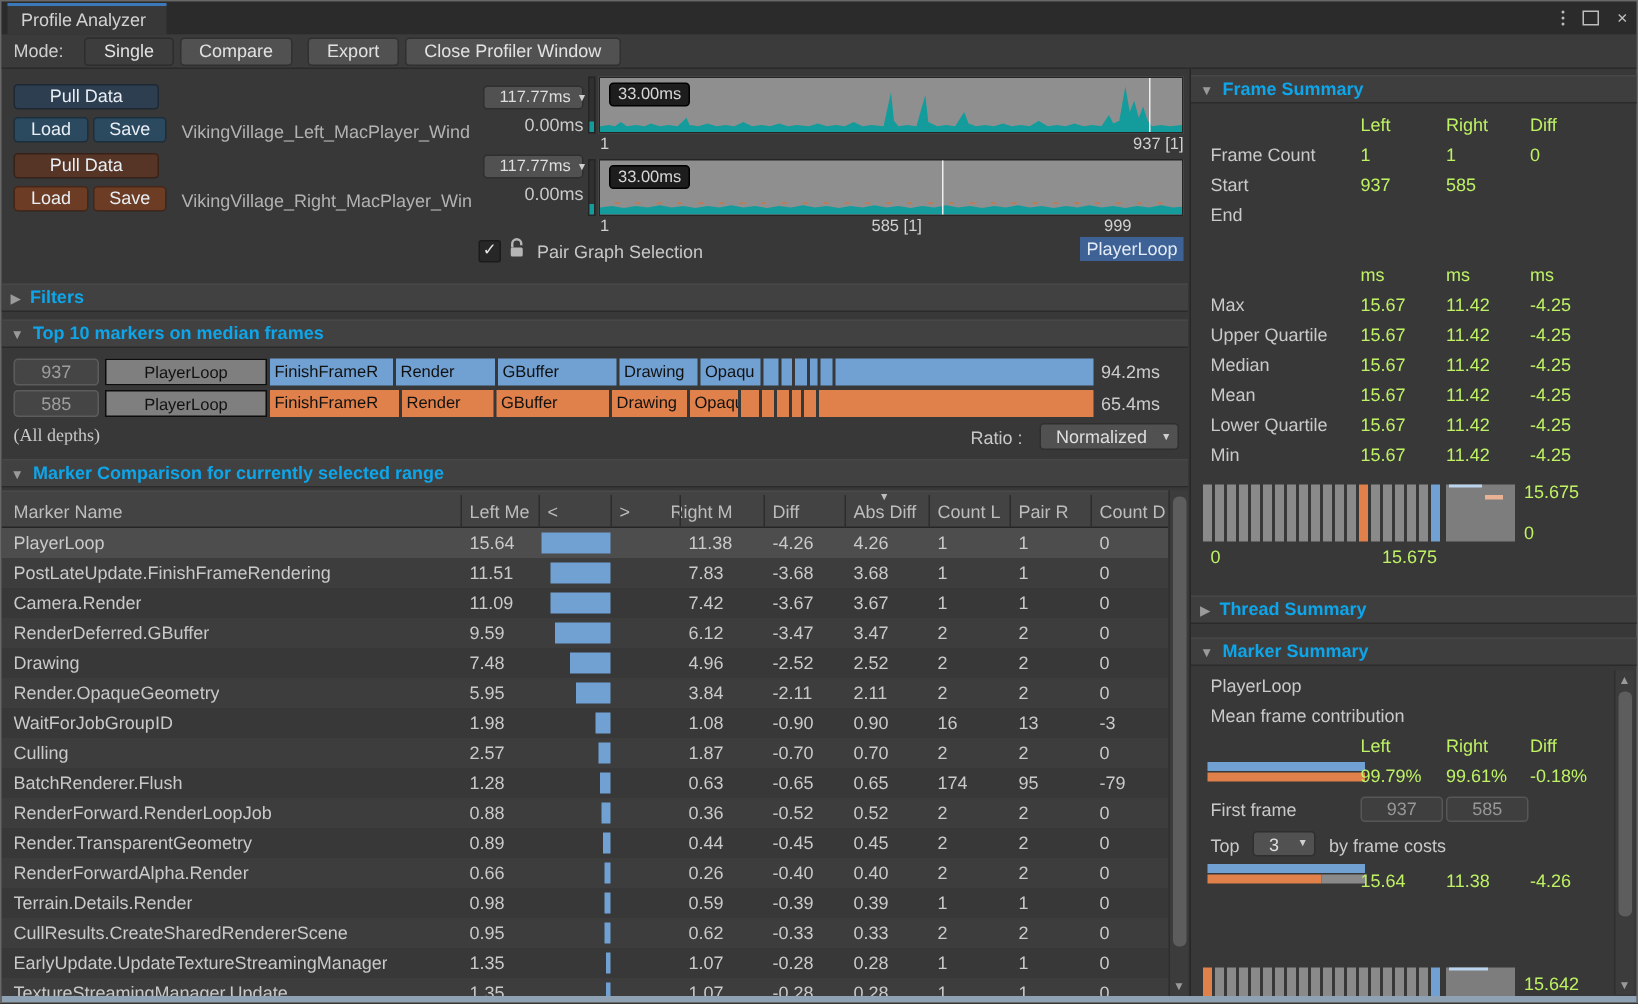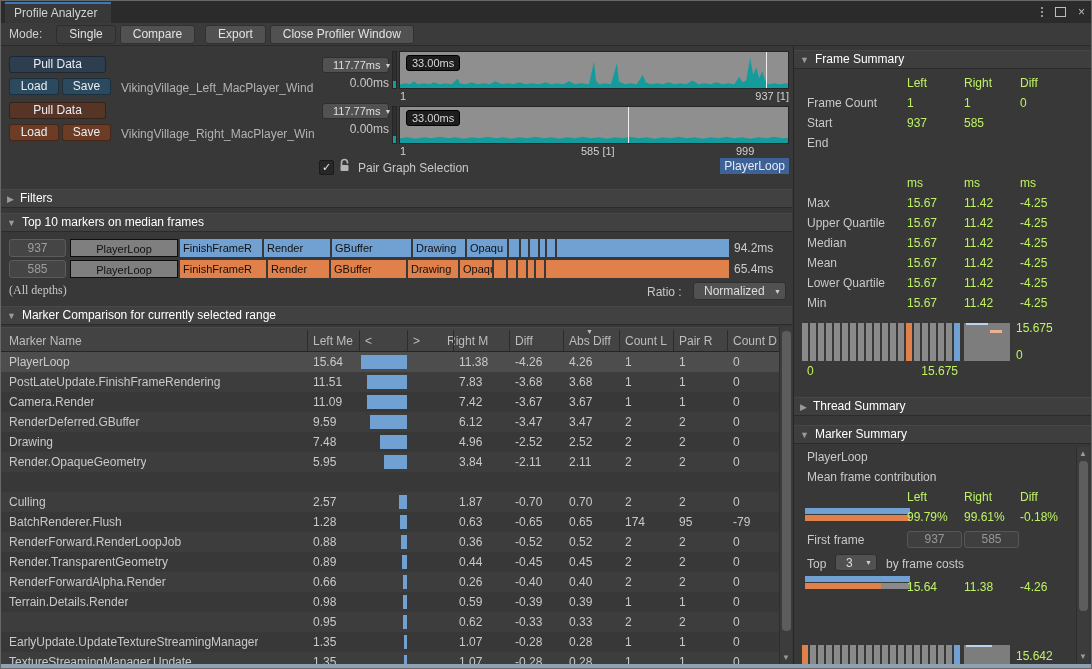--- a/index.html
+++ b/index.html
@@ -49,21 +49,21 @@
     color:#d6d6d6;font-size:11px;padding:0 5px;line-height:14px;}
   .playhead{position:absolute;top:0;width:1px;height:100%;background:#eeeeee;}
   .axis{position:absolute;color:#d0d0d0;font-size:11px;white-space:nowrap;}
   
   .checkbox{position:absolute;width:13px;height:13px;background:#272727;border:1px solid #1b1b1b;border-radius:2px;
     color:#e8e8e8;font-size:11px;line-height:12px;text-align:center;}
   .tag{position:absolute;background:var(--selection-blue);color:#e3ecf6;padding:0 4px;line-height:16px;}
   
   .section-bar{position:absolute;left:0;width:791px;height:19px;background:var(--header-bar);
     border-top:1px solid #474747;border-bottom:1px solid #2b2b2b;box-sizing:border-box;line-height:17px;}
-  .section-bar b, .rp-bar b{color:#ffffff;font-weight:normal;}
+  .section-bar b, .rp-bar b{color:#0ea5e9;font-weight:bold;}
   .fold{color:#9a9a9a;font-size:9px;padding:0 6px 0 6px;}
   .rp-bar{position:absolute;left:0;width:300px;height:19px;background:#3e3e3e;
     border-top:1px solid #474747;border-bottom:1px solid #2b2b2b;box-sizing:border-box;line-height:17px;}
   
   .frame-btn{position:absolute;left:8px;width:57px;height:18px;background:#454545;border:1px solid #5c5c5c;
     border-radius:3px;color:#9e9e9e;text-align:center;line-height:16px;box-sizing:border-box;}
   .t10-bar{position:absolute;left:69px;width:659px;height:18px;display:flex;gap:2px;}
   .t10-bar .seg{height:100%;box-sizing:border-box;color:#111;font-size:11px;line-height:18px;
     padding:0 0 0 3px;overflow:hidden;white-space:nowrap;}
   .t10-bar.blue .seg{background:var(--accent-blue);}
@@ -293,20 +293,31 @@
           <div class="cell name" style="left: 8px;">Render.OpaqueGeometry</div>
           <div class="cell" style="left: 312px;">5.95</div>
           <div class="diffbar" style="left: 383px; width: 23px;"></div>
           <div class="cell" style="left: 458px;">3.84</div>
           <div class="cell" style="left: 514px;">-2.11</div>
           <div class="cell" style="left: 568px;">2.11</div>
           <div class="cell" style="left: 624px;">2</div>
           <div class="cell" style="left: 678px;">2</div>
           <div class="cell" style="left: 732px;">0</div>
         </div>
+        <div class="mc-row" style="top: 120px;">
+          <div class="cell name" style="left: 8px;">WaitForJobGroupID</div>
+          <div class="cell" style="left: 312px;">1.98</div>
+          <div class="diffbar" style="left: 396px; width: 10px;"></div>
+          <div class="cell" style="left: 458px;">1.08</div>
+          <div class="cell" style="left: 514px;">-0.90</div>
+          <div class="cell" style="left: 568px;">0.90</div>
+          <div class="cell" style="left: 624px;">16</div>
+          <div class="cell" style="left: 678px;">13</div>
+          <div class="cell" style="left: 732px;">-3</div>
+        </div>
         <div class="mc-row odd" style="top: 140px;">
           <div class="cell name" style="left: 8px;">Culling</div>
           <div class="cell" style="left: 312px;">2.57</div>
           <div class="diffbar" style="left: 398px; width: 8px;"></div>
           <div class="cell" style="left: 458px;">1.87</div>
           <div class="cell" style="left: 514px;">-0.70</div>
           <div class="cell" style="left: 568px;">0.70</div>
           <div class="cell" style="left: 624px;">2</div>
           <div class="cell" style="left: 678px;">2</div>
           <div class="cell" style="left: 732px;">0</div>
@@ -360,20 +371,21 @@
           <div class="cell" style="left: 312px;">0.98</div>
           <div class="diffbar" style="left: 402px; width: 4px;"></div>
           <div class="cell" style="left: 458px;">0.59</div>
           <div class="cell" style="left: 514px;">-0.39</div>
           <div class="cell" style="left: 568px;">0.39</div>
           <div class="cell" style="left: 624px;">1</div>
           <div class="cell" style="left: 678px;">1</div>
           <div class="cell" style="left: 732px;">0</div>
         </div>
         <div class="mc-row odd" style="top: 260px;">
+          <div class="cell name" style="left: 8px;">CullResults.CreateSharedRendererScene</div>
           <div class="cell" style="left: 312px;">0.95</div>
           <div class="diffbar" style="left: 402px; width: 4px;"></div>
           <div class="cell" style="left: 458px;">0.62</div>
           <div class="cell" style="left: 514px;">-0.33</div>
           <div class="cell" style="left: 568px;">0.33</div>
           <div class="cell" style="left: 624px;">2</div>
           <div class="cell" style="left: 678px;">2</div>
           <div class="cell" style="left: 732px;">0</div>
         </div>
         <div class="mc-row" style="top: 280px;">

